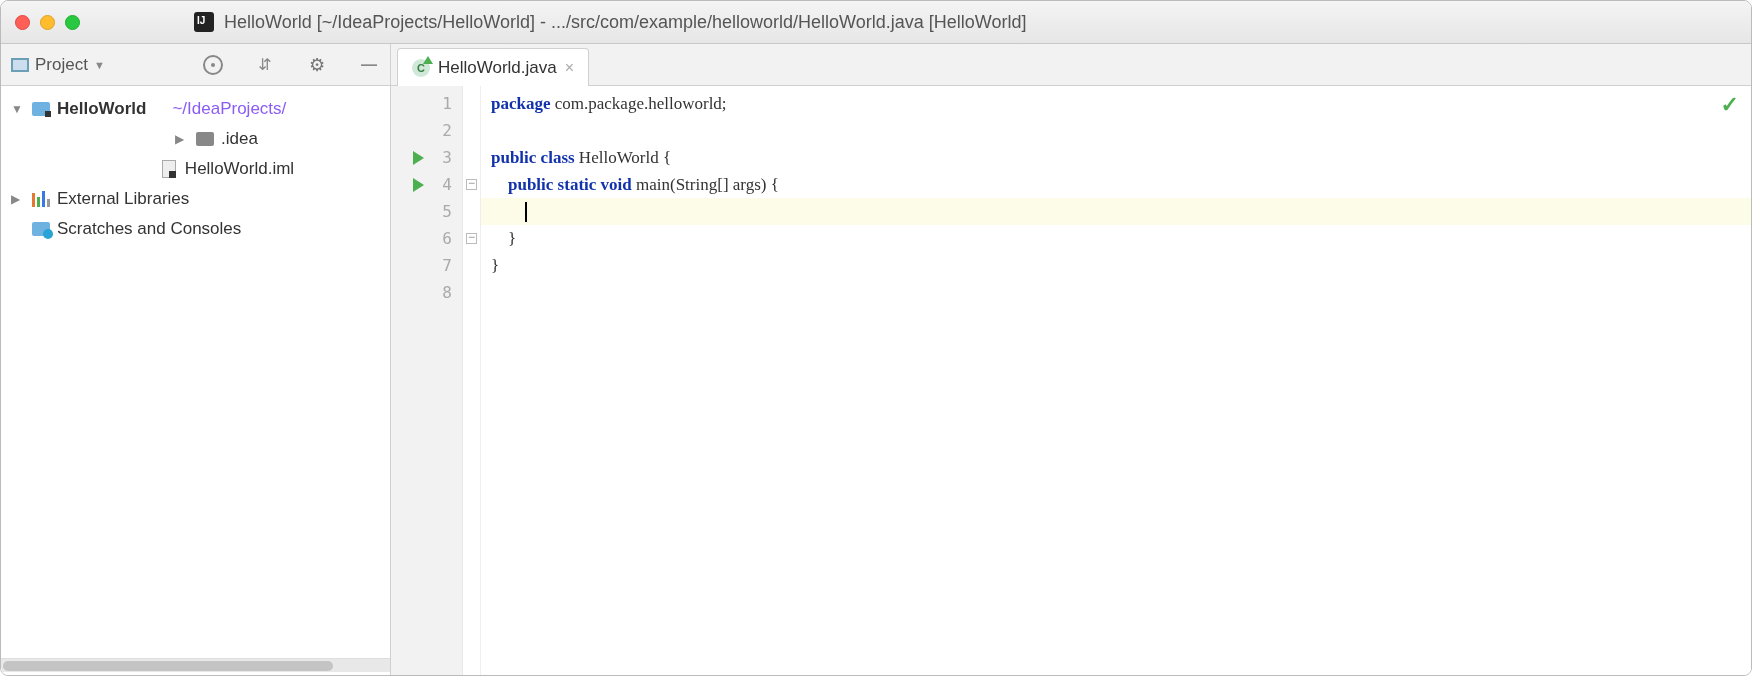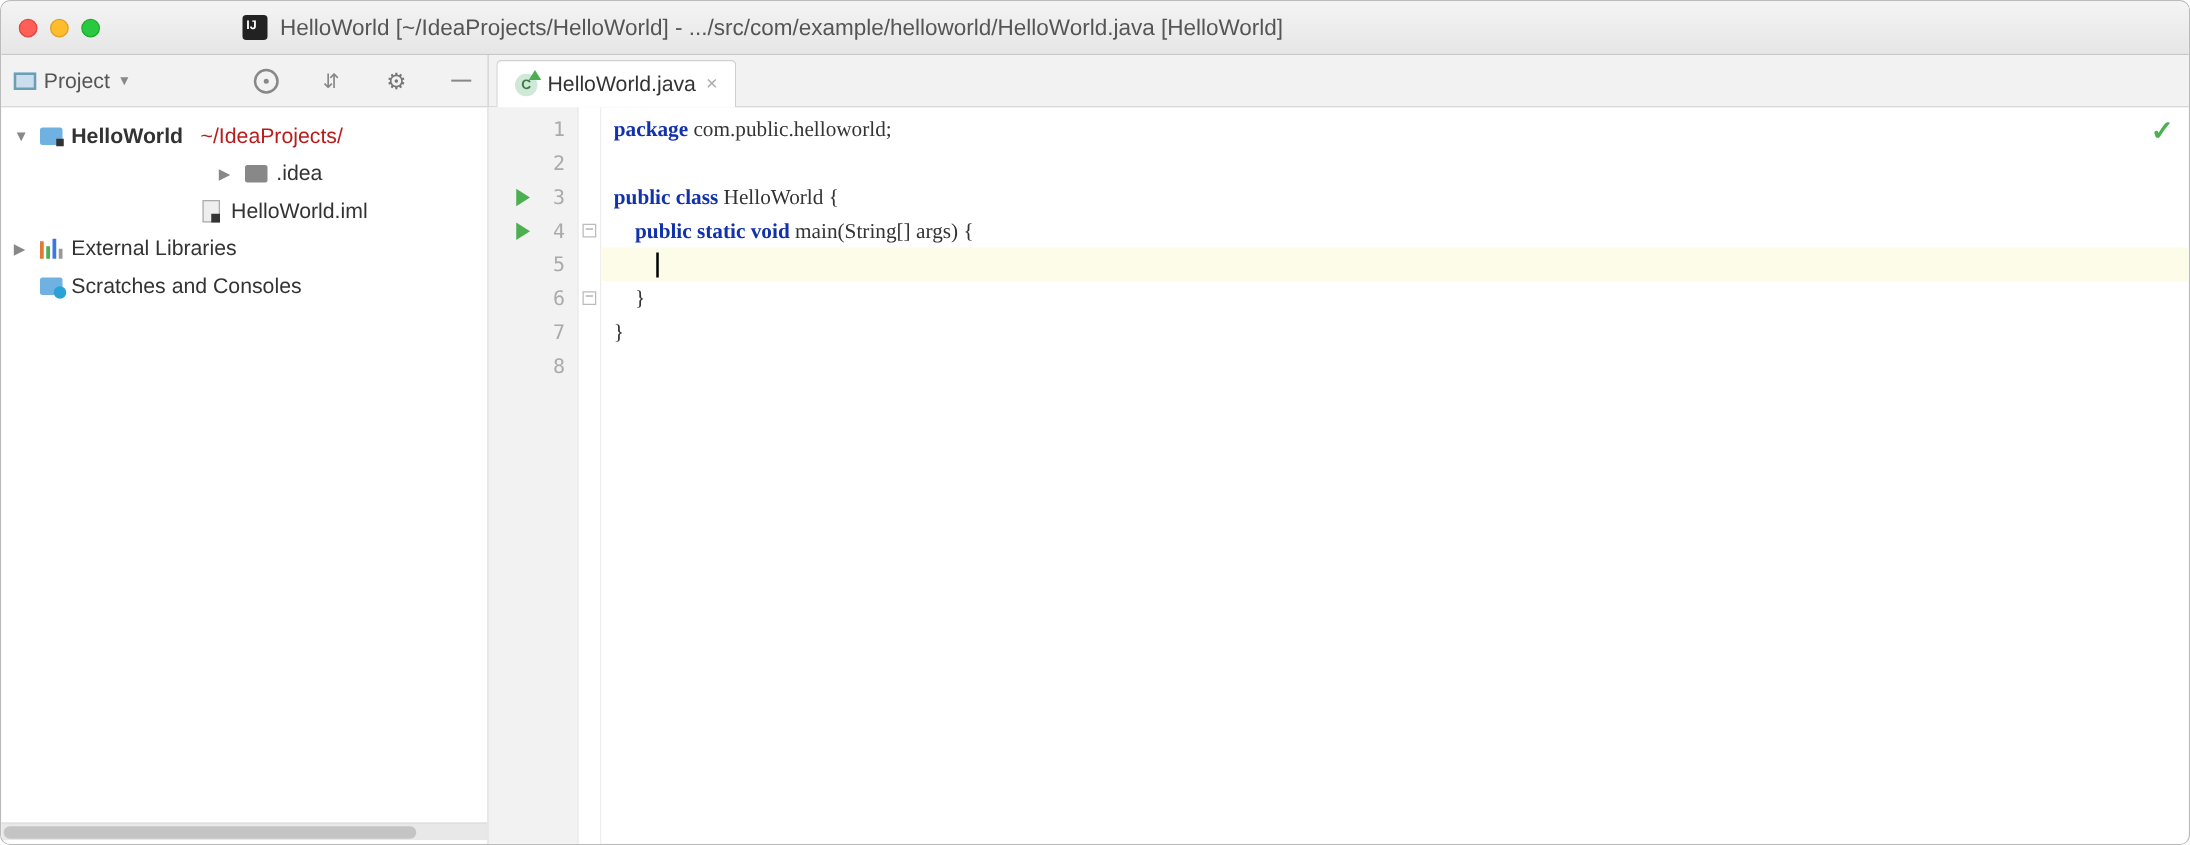--- a/index.html
+++ b/index.html
@@ -134,21 +134,21 @@
 .lib-icon span:nth-child(3){ width:3px; height:16px; background:#3b78e7; }
 .lib-icon span:nth-child(4){ width:3px; height:8px; background:#999; }
 .scratch-icon {
   width: 18px; height: 14px; background: #6fb1e0; border-radius: 2px; position: relative;
 }
 .scratch-icon::after {
   content: ""; position: absolute; right: -3px; bottom: -3px; width: 10px; height: 10px; background: #29a3d5; border-radius: 50%;
 }
 .tree-node .label { color: #333; }
 .tree-node .label.bold { font-weight: bold; }
-.tree-node .sublabel { color: #b91c1c; margin-left: 8px; }
+.tree-node .sublabel { color: #8b5cf6; margin-left: 20px; }
 .indent-1 { padding-left: 42px; justify-content: center; }
 .scrollbar-h {
   height: 14px; background: #e8e8e8; border-top: 1px solid #ddd; display: flex; align-items: center; padding: 0 2px;
 }
 .scrollbar-h .thumb { height: 10px; width: 330px; background: #c4c4c4; border-radius: 5px; }
 
 
 .editor { flex: 1; display: flex; background: #fff; position: relative; }
 .gutter {
   width: 72px; background: #f2f2f2; border-right: 1px solid #e8e8e8; padding-top: 4px;
@@ -307,21 +307,21 @@
         </div>
       <div class="frow"></div>
       <div class="frow">
           <span class="fold-mark"></span>
         </div>
       <div class="frow"></div>
       <div class="frow"></div>
     </div>
 
     <div class="code">
-      <div class="cline"><span class="kw">package</span><span class="txt"> com.public.helloworld;</span></div>
+      <div class="cline"><span class="kw">package</span><span class="txt"> com.package.helloworld;</span></div>
       <div class="cline"></div>
       <div class="cline"><span class="kw">public</span><span class="txt"> </span><span class="kw">class</span><span class="txt"> HelloWorld {</span></div>
       <div class="cline"><span class="txt">    </span><span class="kw">public</span><span class="txt"> </span><span class="kw">static</span><span class="txt"> </span><span class="kw">void</span><span class="txt"> main(String[] args) {</span></div>
       <div class="cline hl"><span class="txt">        </span><span class="cursor"></span></div>
       <div class="cline"><span class="txt">    }</span></div>
       <div class="cline"><span class="txt">}</span></div>
       <div class="cline"></div>
     </div>
   </div>
 </div>

